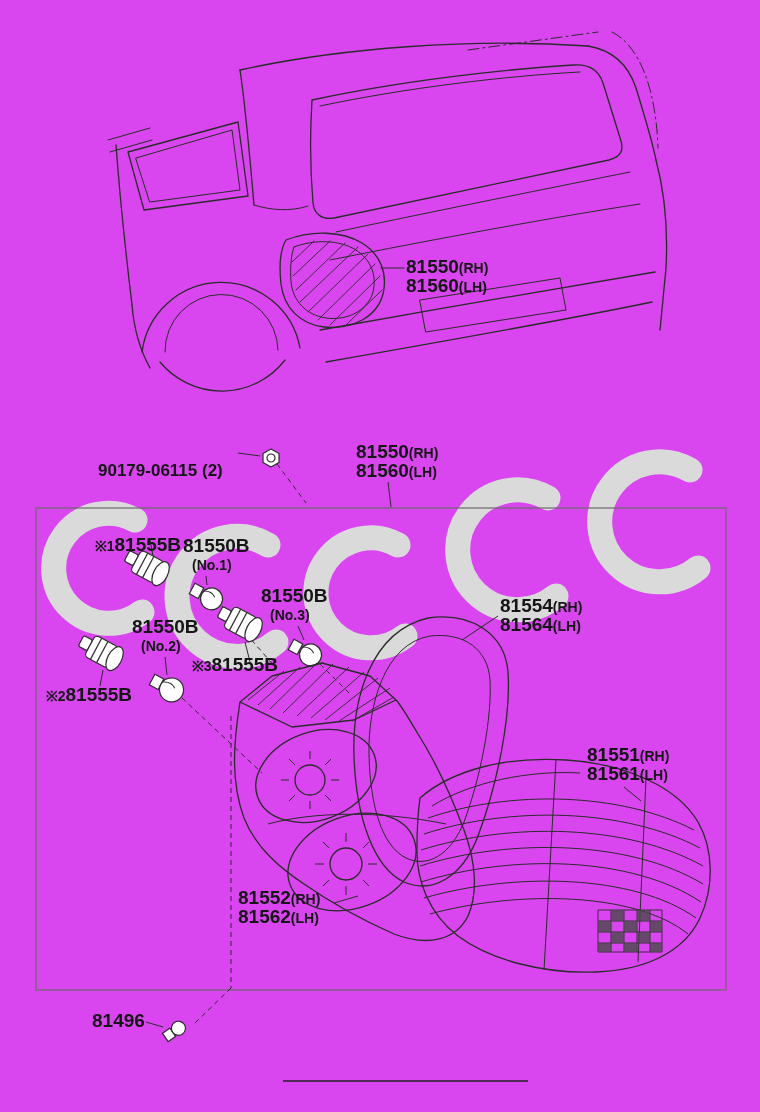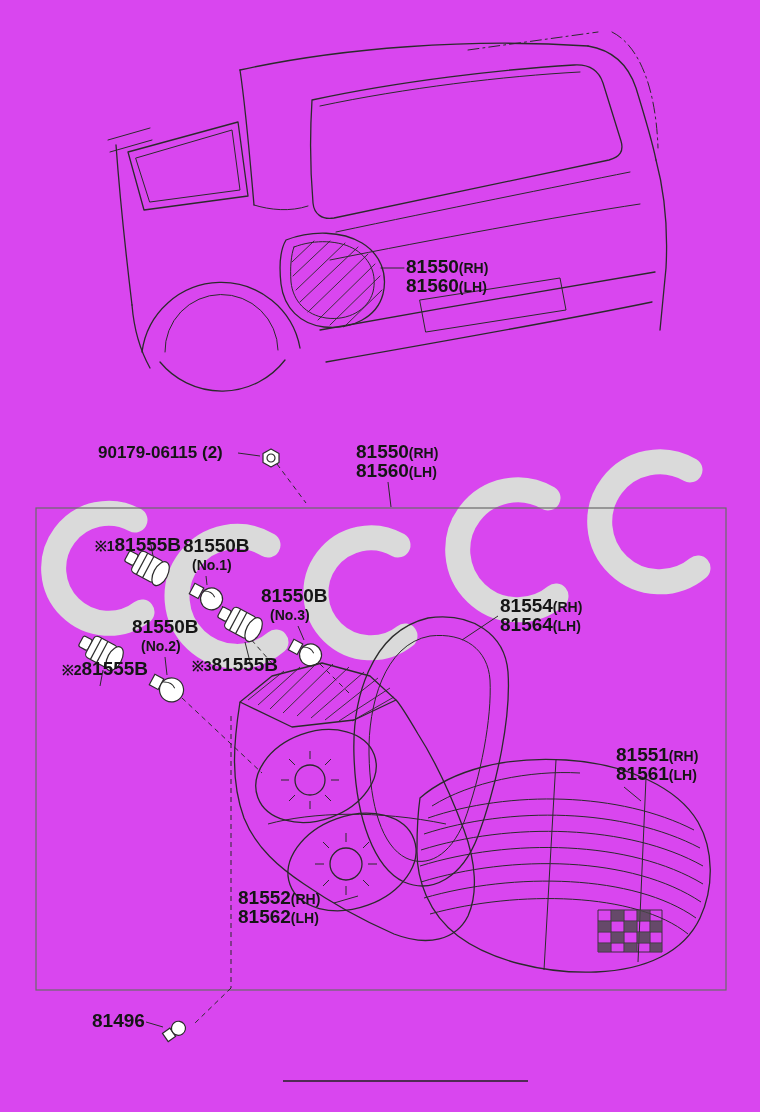--- a/index.html
+++ b/index.html
@@ -191,21 +191,21 @@
     </g>
 
     <path d="M 283,1081 L 528,1081" stroke="#222" stroke-width="1.5"></path>
   </svg>
 
   <div class="plabel" style="left:406px; top:258px;">
     <div class="row"><span class="code">81550</span><span class="suf">(RH)</span></div>
     <div class="row"><span class="code">81560</span><span class="suf">(LH)</span></div>
   </div>
 
-  <div class="plabel" style="left:98px; top:444px;">
+  <div class="plabel" style="left:98px; top:462px;">
     <span class="code-sm">90179-06115 (2)</span>
   </div>
 
   <div class="plabel" style="left:356px; top:443px;">
     <div class="row"><span class="code">81550</span><span class="suf">(RH)</span></div>
     <div class="row"><span class="code">81560</span><span class="suf">(LH)</span></div>
   </div>
 
   <div class="plabel" style="left:95px; top:520px;margin-top:16px;">
     <span class="marker">※1</span><span class="code">81555B</span>
@@ -228,25 +228,25 @@
 
   <div class="plabel" style="left:132px; top:618px;">
     <div class="row"><span class="code">81550B</span></div>
     <div class="row"><span class="note">(No.2)</span></div>
   </div>
 
   <div class="plabel" style="left:192px; top:656px;">
     <span class="marker">※3</span><span class="code">81555B</span>
   </div>
 
-  <div class="plabel" style="left:46px; top:660px;margin-left:16px;">
+  <div class="plabel" style="left:46px; top:686px;">
     <span class="marker">※2</span><span class="code">81555B</span>
   </div>
 
-  <div class="plabel" style="left:616px; top:746px;">
+  <div class="plabel" style="left:587px; top:746px;">
     <div class="row"><span class="code">81551</span><span class="suf">(RH)</span></div>
     <div class="row"><span class="code">81561</span><span class="suf">(LH)</span></div>
   </div>
 
   <div class="plabel" style="left:238px; top:889px;">
     <div class="row"><span class="code">81552</span><span class="suf">(RH)</span></div>
     <div class="row"><span class="code">81562</span><span class="suf">(LH)</span></div>
   </div>
 
   <div class="plabel" style="left:92px; top:1012px;">

